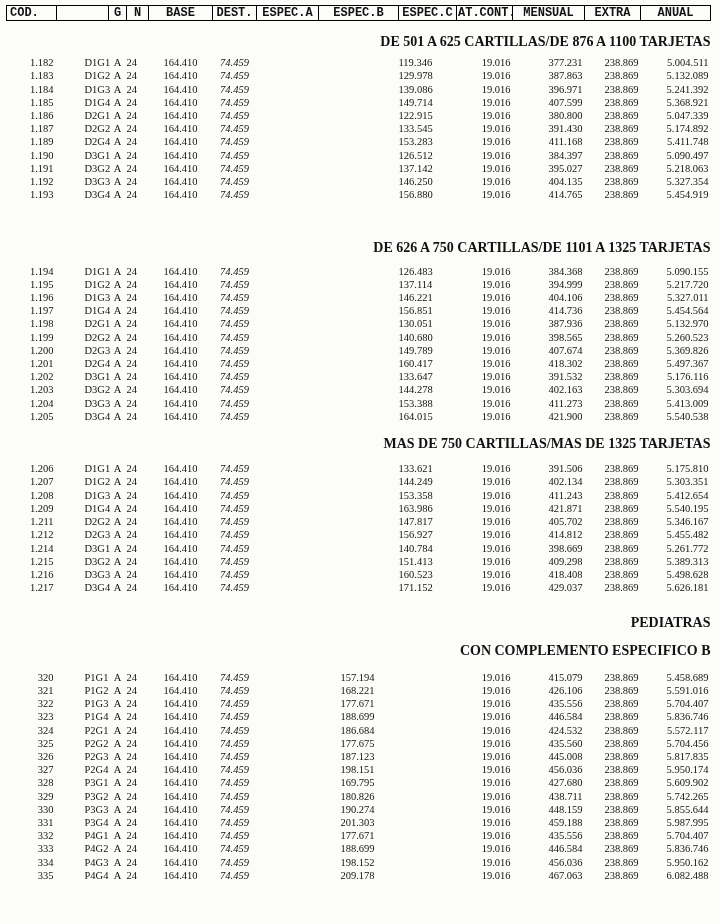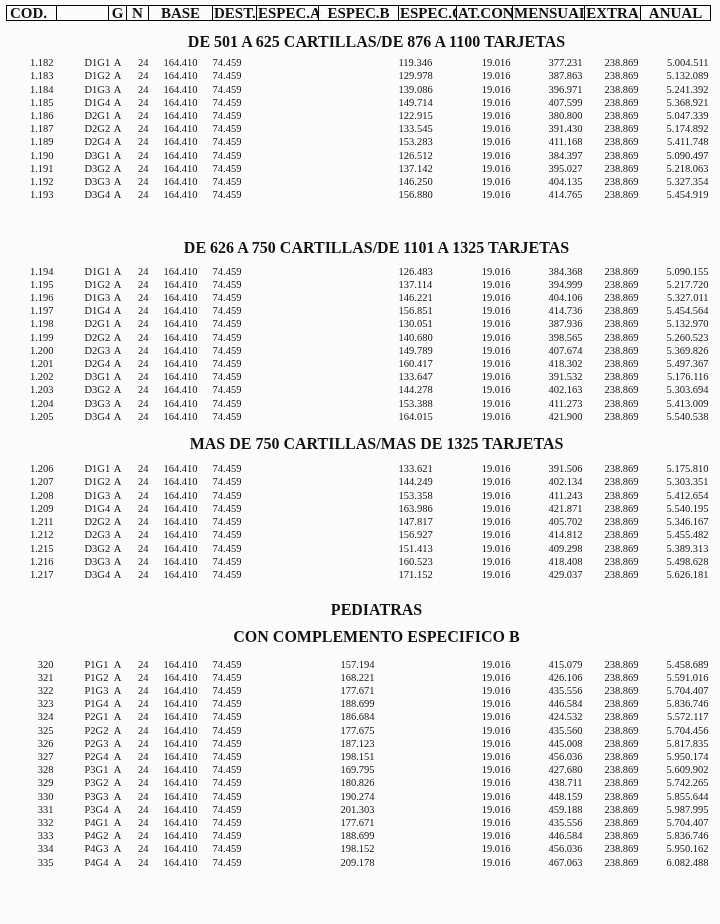--- a/index.html
+++ b/index.html
@@ -29,23 +29,23 @@
   col.c-dest     { width: 44px; }
   col.c-espec_a  { width: 62px; }
   col.c-espec_b  { width: 80px; }
   col.c-espec_c  { width: 58px; }
   col.c-atcont_a { width: 56px; }
   col.c-mensual  { width: 72px; }
   col.c-extra    { width: 56px; }
   col.c-anual    { width: 70px; }
 
   thead th {
-    font-family: Liberation Serif, serif;
+    font-family: Liberation Mono, monospace;
     font-weight: bold;
-    font-size: 15px;
+    font-size: 12px;
     line-height: 13px;
     height: 14px;
     padding: 0 1px;
     white-space: nowrap;
     overflow: hidden;
     text-align: center;
     border: 1px solid #000;
     background: transparent;
   }
   thead th.h-cod {
@@ -61,30 +61,30 @@
   tbody td {
     font-size: 10.5px;
     line-height: 13.2px;
     height: 13.2px;
     padding: 0;
     white-space: nowrap;
     overflow: visible;
   }
   td.section-title {
     font-weight: bold;
-    font-size: 16px;
+    font-size: 14px;
     padding-left: 36px;
-    text-align: center;
+    text-align: right;
   }
   td.col-cod      { text-align: right; padding-right: 3px; }
   td.col-code     { text-align: left;  padding-left: 28px; }
   td.col-g        { text-align: center; }
-  td.col-n        { text-align: right; }
+  td.col-n        { text-align: left; }
   td.col-base     { text-align: center; }
-  td.col-dest     { text-align: left; }
+  td.col-dest     { text-align: center; font-style: italic; }
   td.col-espec_a  { text-align: right; padding-right: 2px; }
   td.col-espec_b  { text-align: center; padding-right: 2px; }
   td.col-espec_c  { padding-right: 2px; }
   td.col-atcont_a { text-align: right; padding-right: 2px; }
   td.col-mensual  { text-align: right; padding-right: 2px; }
   td.col-extra    { text-align: right; padding-right: 2px; }
   td.col-anual    { text-align: right; padding-right: 2px; }
 </style>
 </head>
 <body>
@@ -579,20 +579,35 @@
         <td class="col-dest">74.459</td>
         <td class="col-espec_a"></td>
         <td class="col-espec_b"></td>
         <td class="col-espec_c">156.927</td>
         <td class="col-atcont_a">19.016</td>
         <td class="col-mensual">414.812</td>
         <td class="col-extra">238.869</td>
         <td class="col-anual">5.455.482</td>
       </tr>
       <tr>
+        <td class="col-cod">1.214</td>
+        <td class="col-code">D3G1</td>
+        <td class="col-g">A</td>
+        <td class="col-n">24</td>
+        <td class="col-base">164.410</td>
+        <td class="col-dest">74.459</td>
+        <td class="col-espec_a"></td>
+        <td class="col-espec_b"></td>
+        <td class="col-espec_c">140.784</td>
+        <td class="col-atcont_a">19.016</td>
+        <td class="col-mensual">398.669</td>
+        <td class="col-extra">238.869</td>
+        <td class="col-anual">5.261.772</td>
+      </tr>
+      <tr>
         <td class="col-cod">1.215</td>
         <td class="col-code">D3G2</td>
         <td class="col-g">A</td>
         <td class="col-n">24</td>
         <td class="col-base">164.410</td>
         <td class="col-dest">74.459</td>
         <td class="col-espec_a"></td>
         <td class="col-espec_b"></td>
         <td class="col-espec_c">151.413</td>
         <td class="col-atcont_a">19.016</td>

